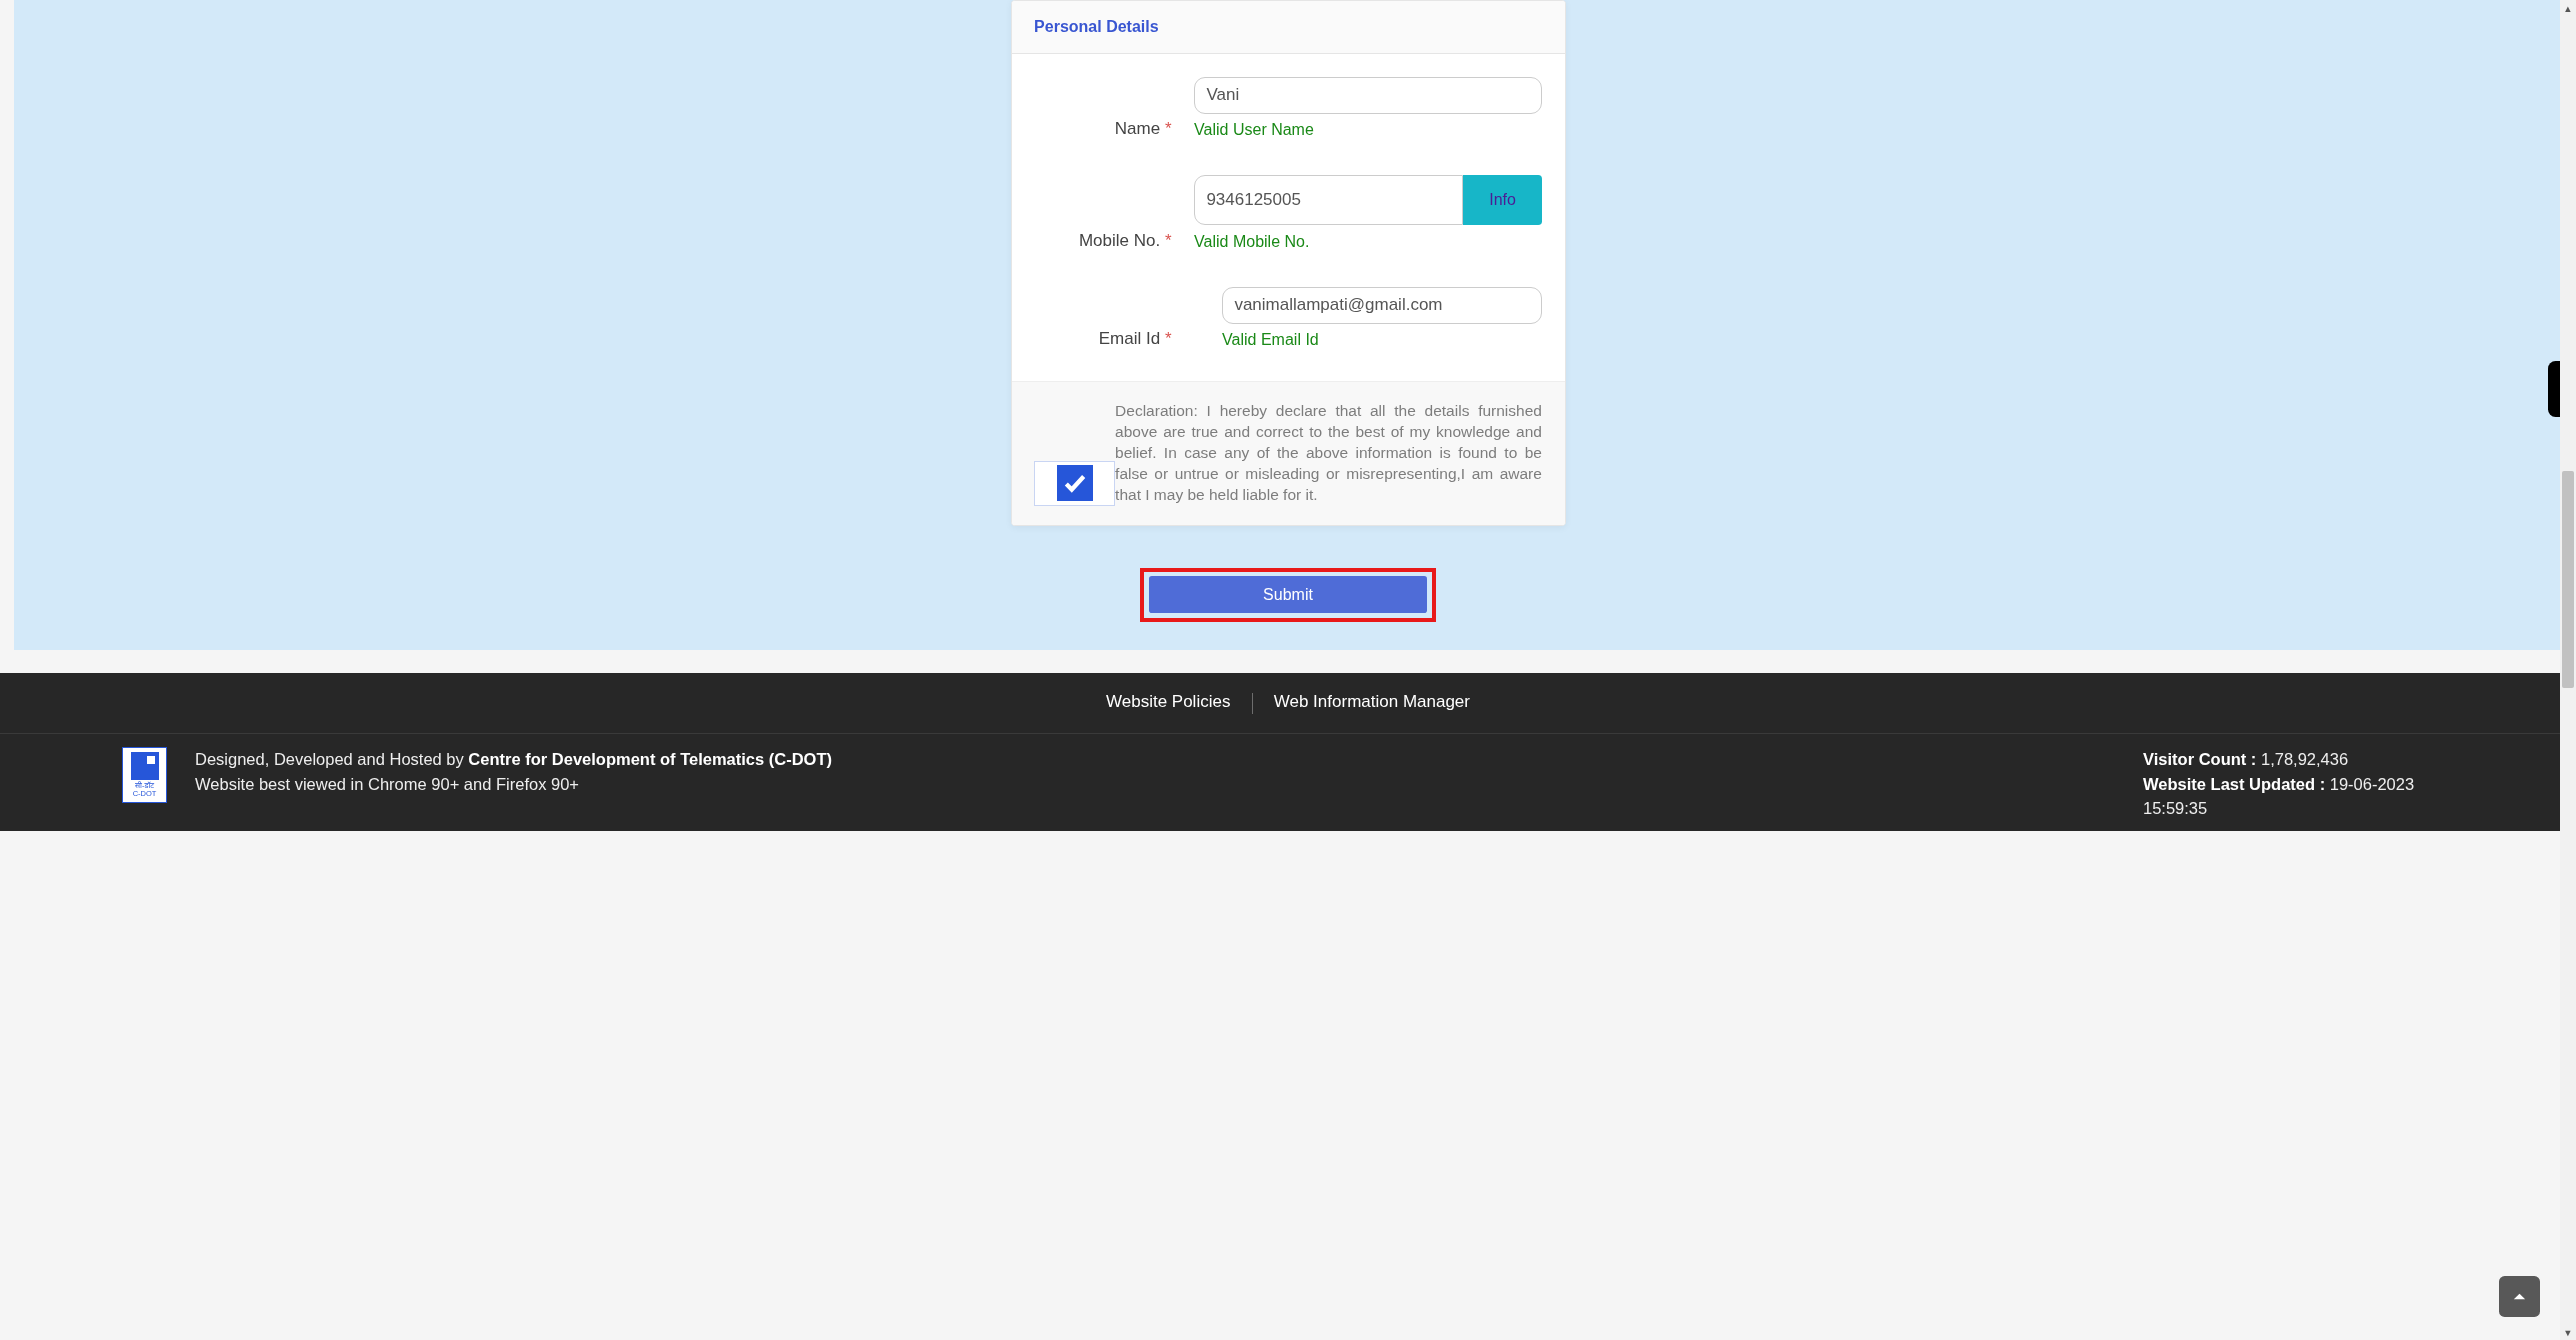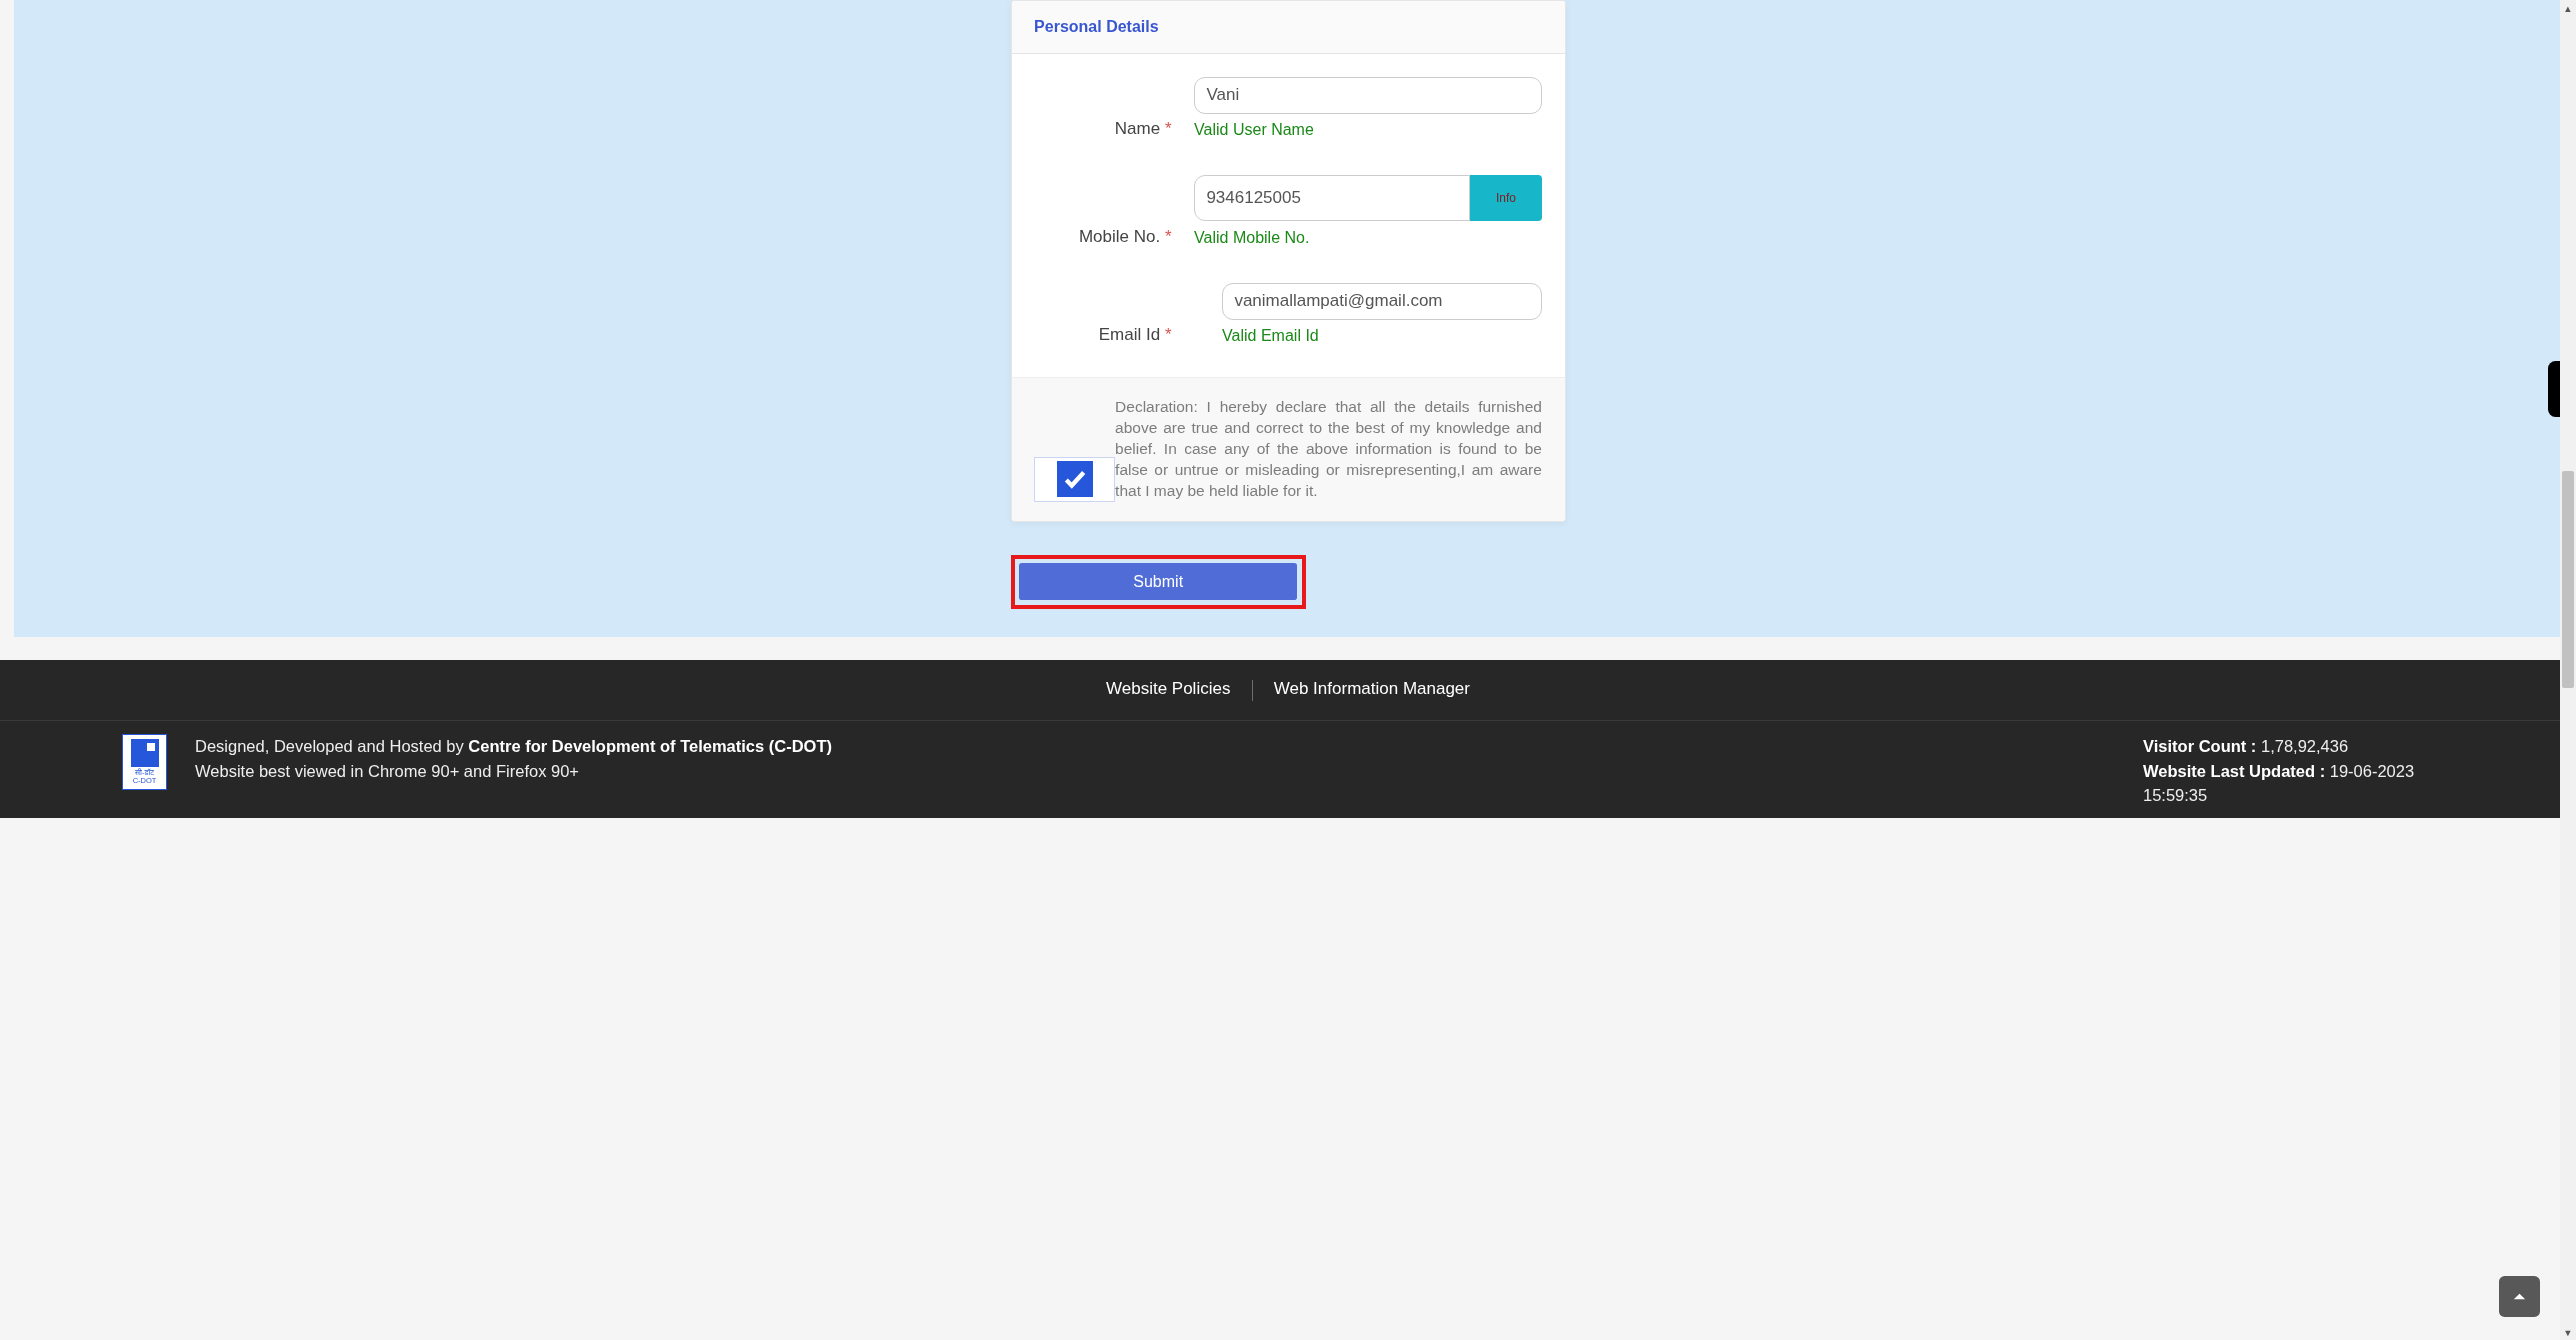--- a/index.html
+++ b/index.html
@@ -80,24 +80,24 @@
     .input-with-button {
       display: flex;
     }
     .input-with-button .form-input {
       border-top-right-radius: 0;
       border-bottom-right-radius: 0;
       flex: 1;
     }
     .info-button {
       background: #17b6c8;
-      color: #7f1d1d;
+      color: #4c1d95;
       border: none;
       padding: 16px 26px;
-      font-size: 12px;
+      font-size: 16px;
       border-radius: 0 3.8px 3.8px 0;
       cursor: pointer;
     }
     .validation-msg {
       color: #1a8917;
       font-size: 16px;
       margin-top: 7.5px;
     }
     .declaration-section {
       background: #f8f8f8;
@@ -133,23 +133,23 @@
       fill: none;
     }
     .declaration-text {
       color: #7d7d7d;
       font-size: 15.5px;
       line-height: 1.35;
       text-align: justify;
     }
     .submit-wrapper {
       max-width: 555px;
-      margin: 33px auto 0;
-      display: flex;
-      justify-content: flex-start;
+      margin: 42px auto 0;
+      display: flex;
+      justify-content: center;
     }
     .submit-highlight {
       border: 4.7px solid #e8191a;
       padding: 4.7px;
       display: inline-block;
     }
     .submit-button {
       background: #4f6cd7;
       color: #fff;
       border: none;

